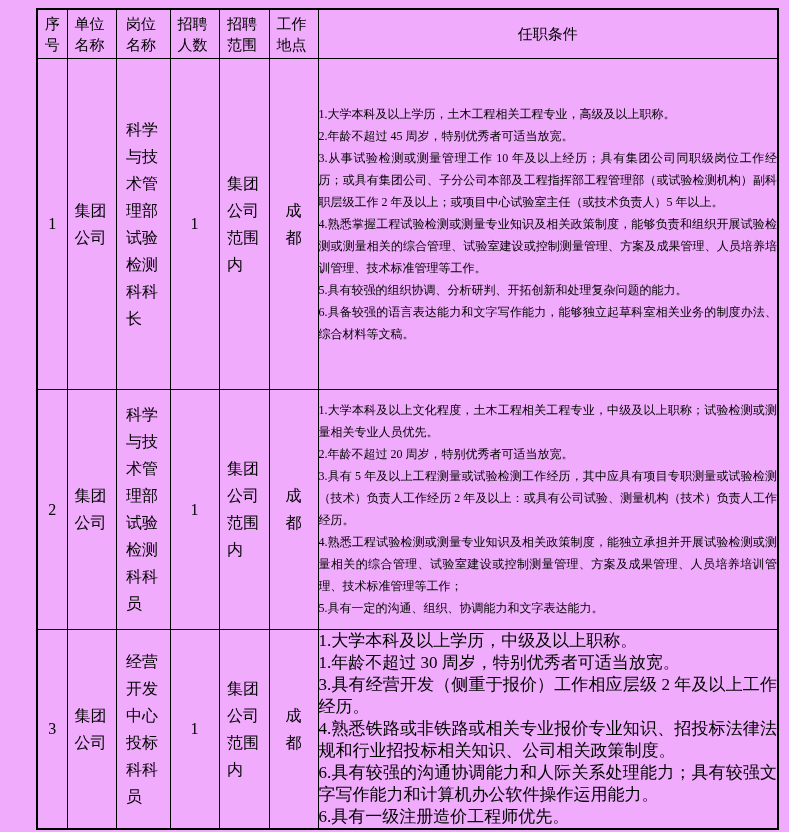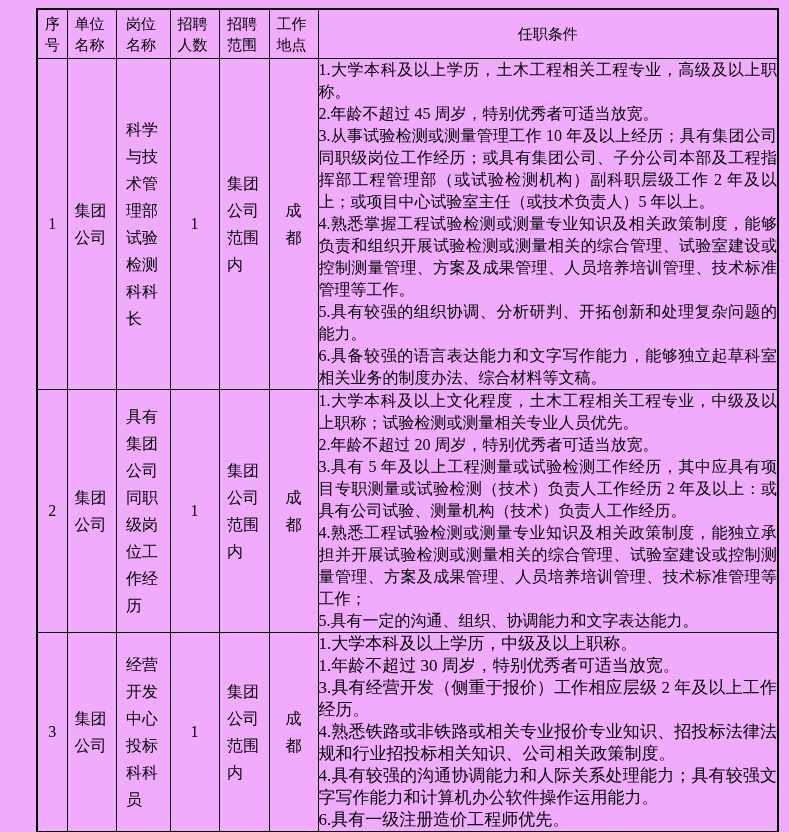--- a/index.html
+++ b/index.html
@@ -42,21 +42,21 @@
     text-align: center;
     font-size: 16px;
     line-height: 27px;
   }
   
   .w2 { width: 34px; margin: 0 auto; word-break: break-all; text-align: left; }
   .w1 { width: 17px; margin: 0 auto; word-break: break-all; text-align: center; }
   td.req {
     vertical-align: top;
     padding: 2px 7px 0 5px;
-    font-size: 16px;
+    font-size: 12px;
     line-height: 22px;
     text-align: justify;
     word-break: break-all;
   }
   td.req .item { margin: 0; }
   td.req-large { font-size: 17px; }
   tr.hrow  { height: 49px; }
   tr.r1 { height: 331px; }
   tr.r2 { height: 240px; }
   tr.r3 { height: 198px; }
@@ -123,21 +123,21 @@
         <div class="item">6.具备较强的语言表达能力和文字写作能力，能够独立起草科室相关业务的制度办法、综合材料等文稿。</div>
       </td>
     </tr>
 
     <tr class="r2">
       <td class="c">2</td>
       <td class="c">
             <div class="w2">集团公司</div>
           </td>
       <td class="c">
-            <div class="w2">具有集团公司同职级岗位工作经历</div>
+            <div class="w2">科学与技术管理部试验检测科科员</div>
           </td>
       <td class="c">1</td>
       <td class="c">
             <div class="w2">集团公司范围内</div>
           </td>
       <td class="c">
             <div class="w1">成都</div>
           </td>
       <td class="req">
         <div class="item">1.大学本科及以上文化程度，土木工程相关工程专业，中级及以上职称；试验检测或测量相关专业人员优先。</div>
@@ -161,19 +161,19 @@
             <div class="w2">集团公司范围内</div>
           </td>
       <td class="c">
             <div class="w1">成都</div>
           </td>
       <td class="req req-large">
         <div class="item">1.大学本科及以上学历，中级及以上职称。</div>
         <div class="item">1.年龄不超过 30 周岁，特别优秀者可适当放宽。</div>
         <div class="item">3.具有经营开发（侧重于报价）工作相应层级 2 年及以上工作经历。</div>
         <div class="item">4.熟悉铁路或非铁路或相关专业报价专业知识、招投标法律法规和行业招投标相关知识、公司相关政策制度。</div>
-        <div class="item">4.具有较强的沟通协调能力和人际关系处理能力；具有较强文字写作能力和计算机办公软件操作运用能力。</div>
+        <div class="item">6.具有较强的沟通协调能力和人际关系处理能力；具有较强文字写作能力和计算机办公软件操作运用能力。</div>
         <div class="item">6.具有一级注册造价工程师优先。</div>
       </td>
     </tr>
   </tbody>
     </table>
 </div>
 
 </body></html>

